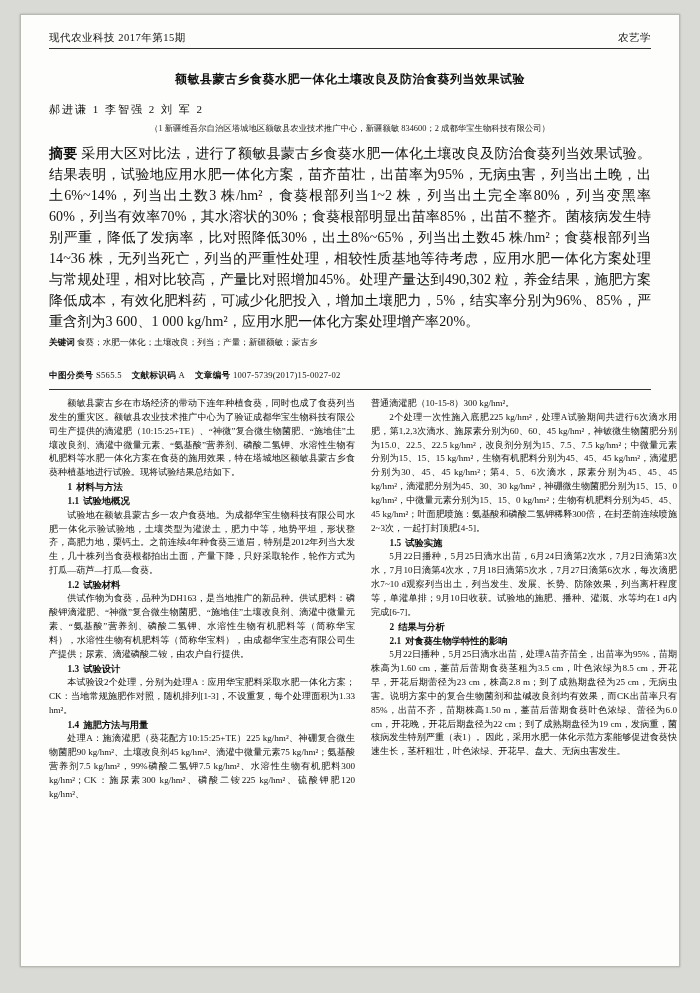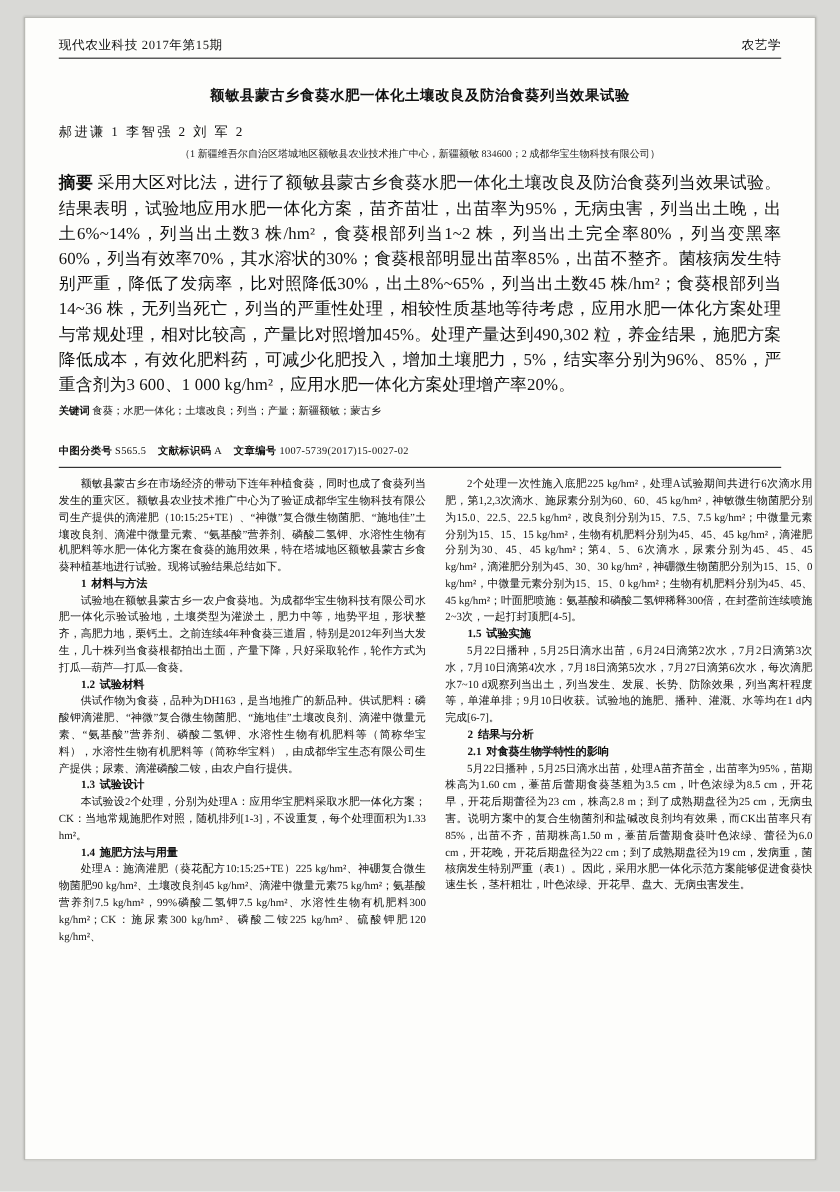--- a/index.html
+++ b/index.html
@@ -162,20 +162,21 @@
       <span>1007-5739(2017)15-0027-02</span>
     </div>
 
     <div class="rule"></div>
 
     <div class="cols">
       <div class="colwrap">
         <div class="col" id="colLeft">
             <p>额敏县蒙古乡在市场经济的带动下连年种植食葵，同时也成了食葵列当发生的重灾区。额敏县农业技术推广中心为了验证成都华宝生物科技有限公司生产提供的滴灌肥（10:15:25+TE）、“神微”复合微生物菌肥、“施地佳”土壤改良剂、滴灌中微量元素、“氨基酸”营养剂、磷酸二氢钾、水溶性生物有机肥料等水肥一体化方案在食葵的施用效果，特在塔城地区额敏县蒙古乡食葵种植基地进行试验。现将试验结果总结如下。</p>
             <p class="h1"><span class="num">1</span><span>材料与方法</span></p>
+            <p class="h2"><span class="num">1.1</span><span>试验地概况</span></p>
             <p>试验地在额敏县蒙古乡一农户食葵地。为成都华宝生物科技有限公司水肥一体化示验试验地，土壤类型为灌淤土，肥力中等，地势平坦，形状整齐，高肥力地，栗钙土。之前连续4年种食葵三道眉，特别是2012年列当大发生，几十株列当食葵根都拍出土面，产量下降，只好采取轮作，轮作方式为打瓜—葫芦—打瓜—食葵。</p>
             <p class="h2"><span class="num">1.2</span><span>试验材料</span></p>
             <p>供试作物为食葵，品种为DH163，是当地推广的新品种。供试肥料：磷酸钾滴灌肥、“神微”复合微生物菌肥、“施地佳”土壤改良剂、滴灌中微量元素、“氨基酸”营养剂、磷酸二氢钾、水溶性生物有机肥料等（简称华宝料），水溶性生物有机肥料等（简称华宝料），由成都华宝生态有限公司生产提供；尿素、滴灌磷酸二铵，由农户自行提供。</p>
             <p class="h2"><span class="num">1.3</span><span>试验设计</span></p>
             <p>本试验设2个处理，分别为处理A：应用华宝肥料采取水肥一体化方案；CK：当地常规施肥作对照，随机排列[1-3]，不设重复，每个处理面积为1.33 hm²。</p>
             <p class="h2"><span class="num">1.4</span><span>施肥方法与用量</span></p>
             <p>处理A：施滴灌肥（葵花配方10:15:25+TE）225 kg/hm²、神硼复合微生物菌肥90 kg/hm²、土壤改良剂45 kg/hm²、滴灌中微量元素75 kg/hm²；氨基酸营养剂7.5 kg/hm²，99%磷酸二氢钾7.5 kg/hm²、水溶性生物有机肥料300 kg/hm²；CK：施尿素300 kg/hm²、磷酸二铵225 kg/hm²、硫酸钾肥120 kg/hm²、</p>
           </div>
         <div class="fnote">
           <p>
@@ -187,20 +188,21 @@
             <span>郝进谦(1978—)，男，山东东明人，农艺师，从事农业技术推广工作。</span>
           </p>
           <p>
             <span class="lbl">收稿日期</span>
             <span>2017-03-03</span>
           </p>
         </div>
       </div>
       <div class="colwrap">
         <div class="col" id="colRight">
+            <p class="noind">普通滴灌肥（10-15-8）300 kg/hm²。</p>
             <p>2个处理一次性施入底肥225 kg/hm²，处理A试验期间共进行6次滴水用肥，第1,2,3次滴水、施尿素分别为60、60、45 kg/hm²，神敏微生物菌肥分别为15.0、22.5、22.5 kg/hm²，改良剂分别为15、7.5、7.5 kg/hm²；中微量元素分别为15、15、15 kg/hm²，生物有机肥料分别为45、45、45 kg/hm²，滴灌肥分别为30、45、45 kg/hm²；第4、5、6次滴水，尿素分别为45、45、45 kg/hm²，滴灌肥分别为45、30、30 kg/hm²，神硼微生物菌肥分别为15、15、0 kg/hm²，中微量元素分别为15、15、0 kg/hm²；生物有机肥料分别为45、45、45 kg/hm²；叶面肥喷施：氨基酸和磷酸二氢钾稀释300倍，在封垄前连续喷施2~3次，一起打封顶肥[4-5]。</p>
             <p class="h2"><span class="num">1.5</span><span>试验实施</span></p>
             <p>5月22日播种，5月25日滴水出苗，6月24日滴第2次水，7月2日滴第3次水，7月10日滴第4次水，7月18日滴第5次水，7月27日滴第6次水，每次滴肥水7~10 d观察列当出土，列当发生、发展、长势、防除效果，列当离杆程度等，单灌单排；9月10日收获。试验地的施肥、播种、灌溉、水等均在1 d内完成[6-7]。</p>
             <p class="h1"><span class="num">2</span><span>结果与分析</span></p>
             <p class="h2"><span class="num">2.1</span><span>对食葵生物学特性的影响</span></p>
             <p>5月22日播种，5月25日滴水出苗，处理A苗齐苗全，出苗率为95%，苗期株高为1.60 cm，薹苗后蕾期食葵茎粗为3.5 cm，叶色浓绿为8.5 cm，开花早，开花后期蕾径为23 cm，株高2.8 m；到了成熟期盘径为25 cm，无病虫害。说明方案中的复合生物菌剂和盐碱改良剂均有效果，而CK出苗率只有85%，出苗不齐，苗期株高1.50 m，薹苗后蕾期食葵叶色浓绿、蕾径为6.0 cm，开花晚，开花后期盘径为22 cm；到了成熟期盘径为19 cm，发病重，菌核病发生特别严重（表1）。因此，采用水肥一体化示范方案能够促进食葵快速生长，茎杆粗壮，叶色浓绿、开花早、盘大、无病虫害发生。</p>
           </div>
         <div class="pagenum">27</div>
       </div>
     </div>

